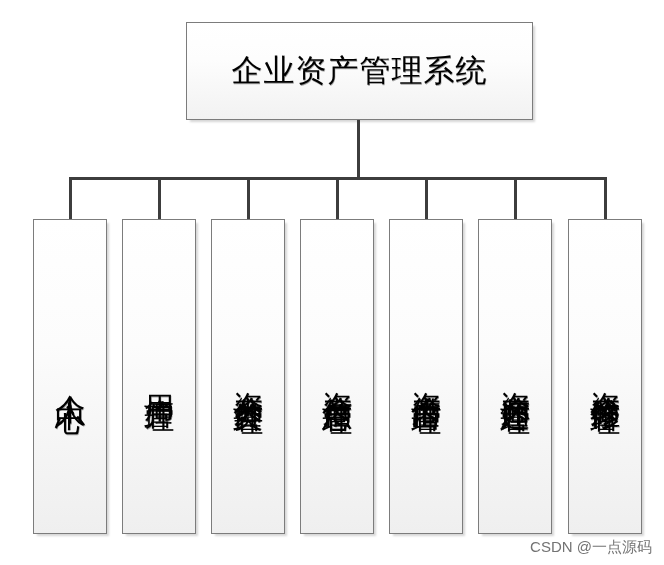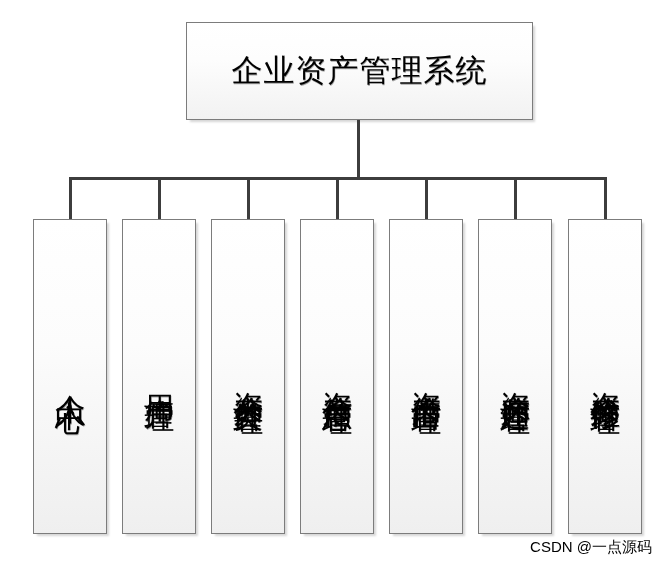--- a/index.html
+++ b/index.html
@@ -95,21 +95,21 @@
     text-shadow: 0.5px 0.5px 0 rgba(0,0,0,0.35);
   }
 
   
   .watermark {
     position: absolute;
     right: 12px;
     bottom: 8px;
     font-family: "Liberation Sans", sans-serif;
     font-size: 15px;
-    color: #000000;
+    color: #737373;
     white-space: nowrap;
     user-select: none;
   }
 </style>
 </head>
 <body>
 
 <div id="diagram">
 
   <div class="root-node">

